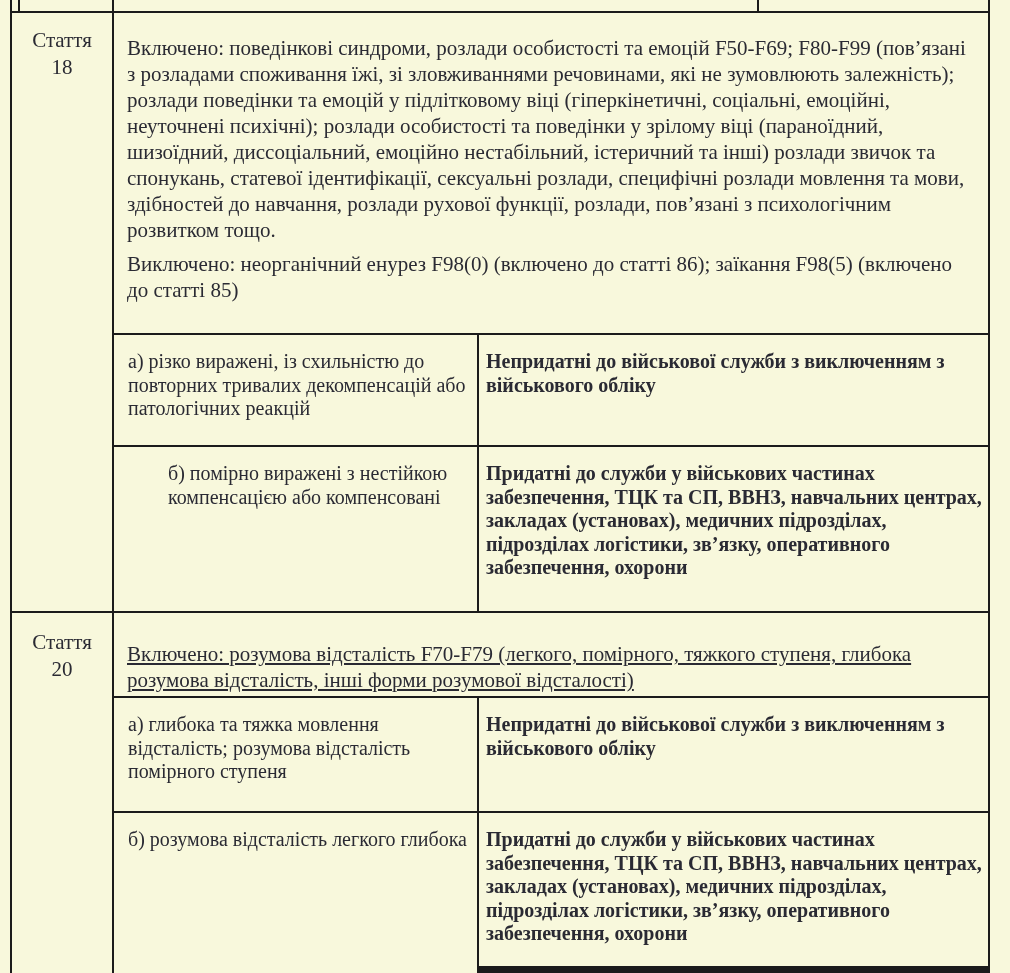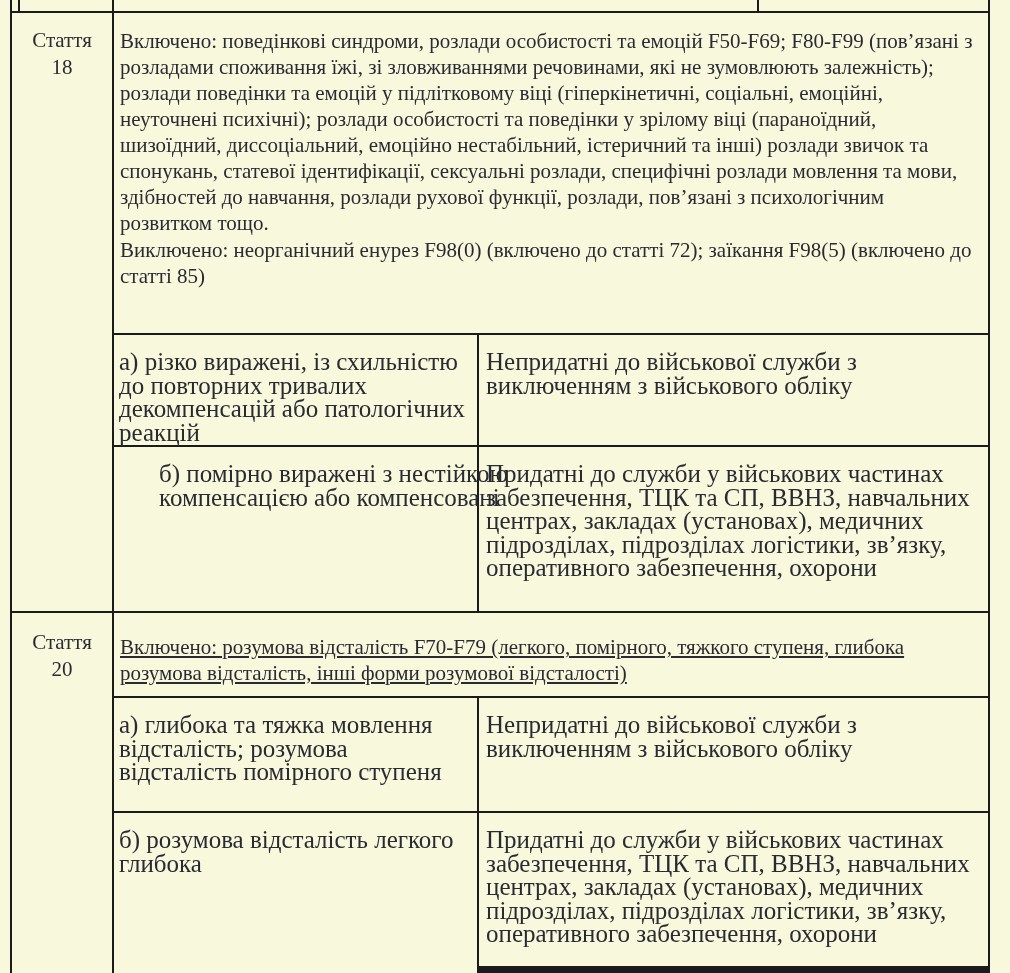--- a/index.html
+++ b/index.html
@@ -19,26 +19,26 @@
   .cell { position: absolute; box-sizing: border-box; }
   .label-cell {
     text-align: center;
     font-size: 21px; line-height: 27px;
     padding-top: 14px;
   }
   .desc-cell {
     font-size: 21px; line-height: 26px;
     padding: 14px 8px 6px 5px;
   }
-  .desc-cell p { margin: 1px; }
+  .desc-cell p { margin: 8px; }
   .cond-cell, .concl-cell {
-    font-size: 25px; line-height: 23.5px;
-    padding: 15px 6px 6px 5px;
+    font-size: 20px; line-height: 23.5px;
+    padding: 15px 6px 6px 14px;
   }
-  .concl-cell { padding-left: 7px; }
+  .concl-cell { padding-left: 7px; font-weight: bold; }
 </style>
 </head>
 <body>
 
 <div id="page">
 
   <div class="bline" style="left:10px; top:0; width:2px; height:973px;"></div>
   <div class="bline" style="left:18px; top:0; width:2px; height:13px;"></div>
   <div class="bline" style="left:112px; top:0; width:2px; height:973px;"></div>
   <div class="bline" style="left:757px; top:0; width:2px; height:13px;"></div>
@@ -54,21 +54,21 @@
   <div class="bline" style="left:112px; top:811px; width:878px; height:2px;"></div>
   <div class="bline" style="left:477px; top:966px; width:513px; height:7px;"></div>
 
   <div class="cell label-cell" style="left:12px; top:13px; width:100px; height:120px;">
     <div>Стаття</div>
     <div>18</div>
   </div>
 
   <div class="cell desc-cell" style="left:114px; top:13px; width:874px; height:320px;">
     <p>Включено: поведінкові синдроми, розлади особистості та емоцій F50-F69; F80-F99 (пов’язані з розладами споживання їжі, зі зловживаннями речовинами, які не зумовлюють залежність); розлади поведінки та емоцій у підлітковому віці (гіперкінетичні, соціальні, емоційні, неуточнені психічні); розлади особистості та поведінки у зрілому віці (параноїдний, шизоїдний, диссоціальний, емоційно нестабільний, істеричний та інші) розлади звичок та спонукань, статевої ідентифікації, сексуальні розлади, специфічні розлади мовлення та мови, здібностей до навчання, розлади рухової функції, розлади, пов’язані з психологічним розвитком тощо.</p>
-    <p>Виключено: неорганічний енурез F98(0) (включено до статті 72); заїкання F98(5) (включено до статті 85)</p>
+    <p>Виключено: неорганічний енурез F98(0) (включено до статті 86); заїкання F98(5) (включено до статті 85)</p>
   </div>
 
   <div class="cell cond-cell" style="left:114px; top:335px; width:363px; height:110px;">
     <span>а) різко виражені, із схильністю до повторних тривалих декомпенсацій або патологічних реакцій</span>
   </div>
   <div class="cell concl-cell" style="left:479px; top:335px; width:509px; height:110px;">
     <span>Непридатні до військової служби з виключенням з військового обліку</span>
   </div>
 
   <div class="cell cond-cell" style="left:114px; top:447px; width:363px; height:164px;margin-left:40px;">

